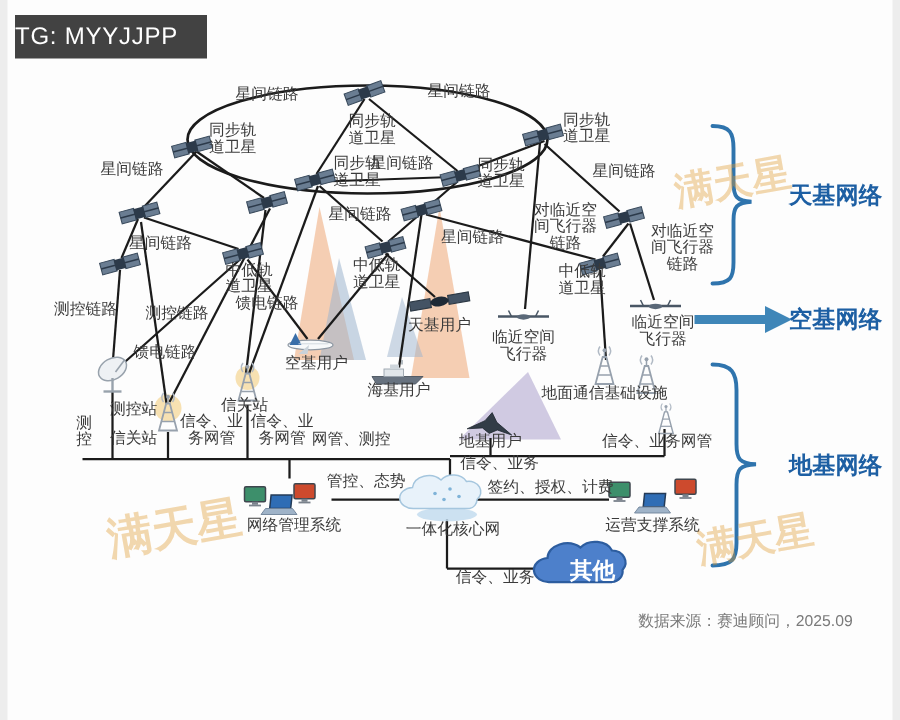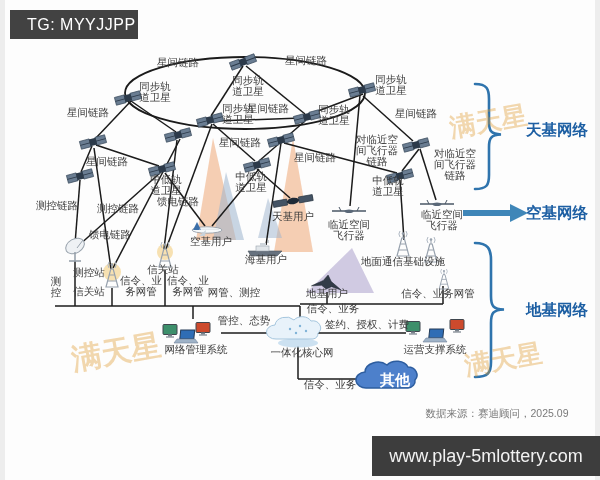--- a/index.html
+++ b/index.html
@@ -1,21 +1,21 @@
 <!DOCTYPE html>
 <html><head>
 <meta charset="utf-8">
 <style>
   html,body{margin:0;padding:0;background:#ffffff;}
   .page{position:relative;width:600px;height:480px;background:#fdfdfd;overflow:hidden;
         font-family:"Liberation Sans","DejaVu Sans",sans-serif;}
   .edge-strip{position:absolute;top:0;bottom:0;width:5px;background:#ededed;}
   .edge-strip.left{left:0;} .edge-strip.right{right:0;}
   .badge{position:absolute;left:10px;top:10px;width:128px;height:29px;background:#424242;
-         color:#fff;font-size:16px;display:flex;align-items:center;padding-left:17px;
+         color:#fff;font-size:16px;display:flex;align-items:center;padding-left:0;
          letter-spacing:.5px;box-sizing:border-box;}
   .urlbar{position:absolute;left:372px;top:436px;width:228px;height:40px;background:#3d3d3d;
           color:#f2f2f2;font-size:18px;display:flex;align-items:center;justify-content:center;}
   svg{position:absolute;left:0;top:0;}
 </style>
 </head>
 <body>
 
 <div class="page">
   <div class="edge-strip left"></div>
@@ -338,14 +338,13 @@
       <g>
         <text x="497" y="417" font-size="10.5" fill="#7a7a7a" text-anchor="middle">数据来源：赛迪顾问，2025.09</text>
       </g>
       <g>
         <text x="490" y="130" font-size="26" font-weight="bold" fill="#e09a30" opacity="0.38" text-anchor="middle" transform="rotate(-10 490 130)">满天星</text>
         <text x="118" y="362" font-size="30" font-weight="bold" fill="#e09a30" opacity="0.38" text-anchor="middle" transform="rotate(-10 118 362)">满天星</text>
         <text x="505" y="368" font-size="26" font-weight="bold" fill="#e09a30" opacity="0.38" text-anchor="middle" transform="rotate(-10 505 368)">满天星</text>
       </g>
     </svg>
 
-  <div class="urlbar">www.play-5mlottery.com</div>
 </div>
 
 </body></html>

